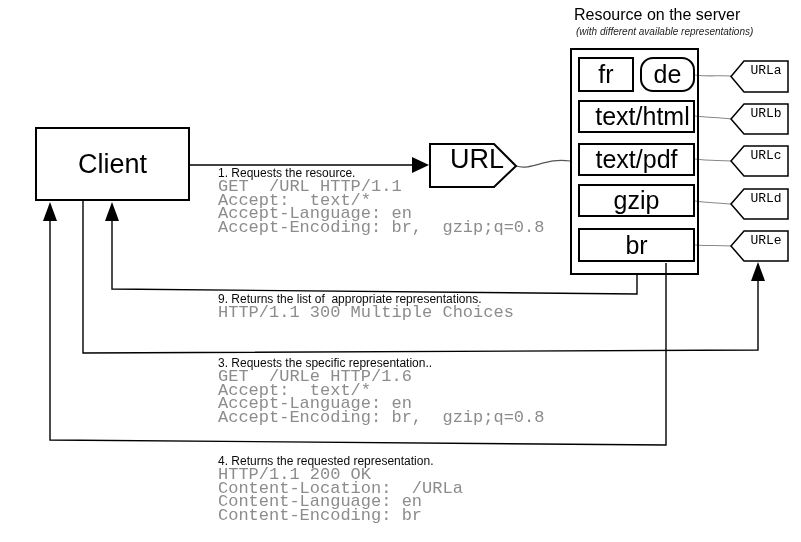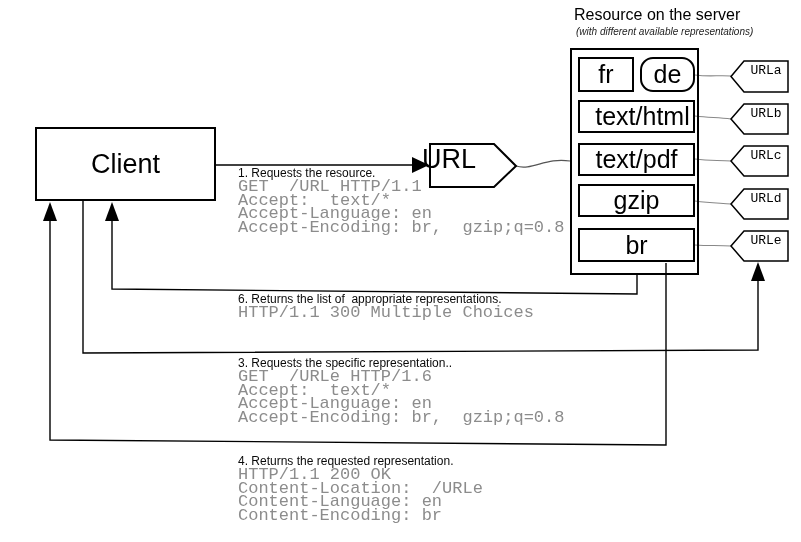--- a/index.html
+++ b/index.html
@@ -5,41 +5,41 @@
   html,body{margin:0;padding:0;background:#fff;}
   #canvas{
     position:relative;width:801px;height:542px;background:#ffffff;
     font-family:"Liberation Sans",sans-serif;color:#000;overflow:hidden;
   }
   #wires{position:absolute;left:0;top:0;width:801px;height:542px;}
   .box{
     position:absolute;border:2px solid #000;background:#fff;
     display:flex;align-items:center;justify-content:center;box-sizing:border-box;
   }
-  .client-box{left:35px;top:127px;width:181px;height:74px;font-size:27px;}
+  .client-box{left:35px;top:127px;width:155px;height:74px;font-size:27px;}
   .server-box{position:absolute;left:570px;top:48px;width:129px;height:227px;border:2px solid #000;box-sizing:border-box;background:transparent;}
   .rep{font-size:25px;}
   .rep-fr{left:578px;top:57px;width:56px;height:35px;}
   .rep-de{left:640px;top:57px;width:55px;height:35px;border-radius:13px;}
   .rep-html{left:578px;top:100px;width:117px;height:33px;padding-left:12px;}
   .rep-pdf{left:578px;top:143px;width:117px;height:33px;}
   .rep-gzip{left:578px;top:184px;width:117px;height:33px;}
   .rep-br{left:578px;top:228px;width:117px;height:34px;}
   .server-title{position:absolute;left:574px;top:6px;font-size:16px;white-space:pre;}
   .server-subtitle{position:absolute;left:576px;top:26px;font-size:10px;font-style:italic;color:#222;white-space:pre;}
   .url-node-label{
-    position:absolute;left:415px;top:144px;width:68px;height:31px;
+    position:absolute;left:443px;top:144px;width:68px;height:31px;
     display:flex;align-items:center;justify-content:center;font-size:27px;
   }
   .tag-label{
     position:absolute;left:744px;width:44px;height:19px;
     display:flex;align-items:center;justify-content:center;
     font-family:"Liberation Mono",monospace;font-size:13px;
   }
-  .step{position:absolute;margin-left:20px;}
+  .step{position:absolute;}
   .step-heading{font-size:12px;line-height:14px;color:#0a0a0a;white-space:pre;}
   .mono-line{
     font-family:"Liberation Mono",monospace;font-size:17px;line-height:13.5px;
     color:#8c8c8c;white-space:pre;
   }
 </style>
 </head>
 <body>
 
 <div id="canvas">
@@ -113,33 +113,33 @@
 
   <div class="step" style="left:218px;top:166px">
     <div class="step-heading">1. Requests the resource.</div>
     <div class="mono-line">GET  /URL HTTP/1.1</div>
     <div class="mono-line">Accept:  text/*</div>
     <div class="mono-line">Accept-Language: en</div>
     <div class="mono-line">Accept-Encoding: br,  gzip;q=0.8</div>
   </div>
 
   <div class="step" style="left:218px;top:292px">
-    <div class="step-heading">6. Returns the list of  appropriate representations.</div>
+    <div class="step-heading">9. Returns the list of  appropriate representations.</div>
     <div class="mono-line">HTTP/1.1 300 Multiple Choices</div>
   </div>
 
   <div class="step" style="left:218px;top:356px">
     <div class="step-heading">3. Requests the specific representation..</div>
     <div class="mono-line">GET  /URLe HTTP/1.6</div>
     <div class="mono-line">Accept:  text/*</div>
     <div class="mono-line">Accept-Language: en</div>
     <div class="mono-line">Accept-Encoding: br,  gzip;q=0.8</div>
   </div>
 
   <div class="step" style="left:218px;top:454px">
     <div class="step-heading">4. Returns the requested representation.</div>
     <div class="mono-line">HTTP/1.1 200 OK</div>
-    <div class="mono-line">Content-Location:  /URLe</div>
+    <div class="mono-line">Content-Location:  /URLa</div>
     <div class="mono-line">Content-Language: en</div>
     <div class="mono-line">Content-Encoding: br</div>
   </div>
 
 </div>
 
 </body></html>

